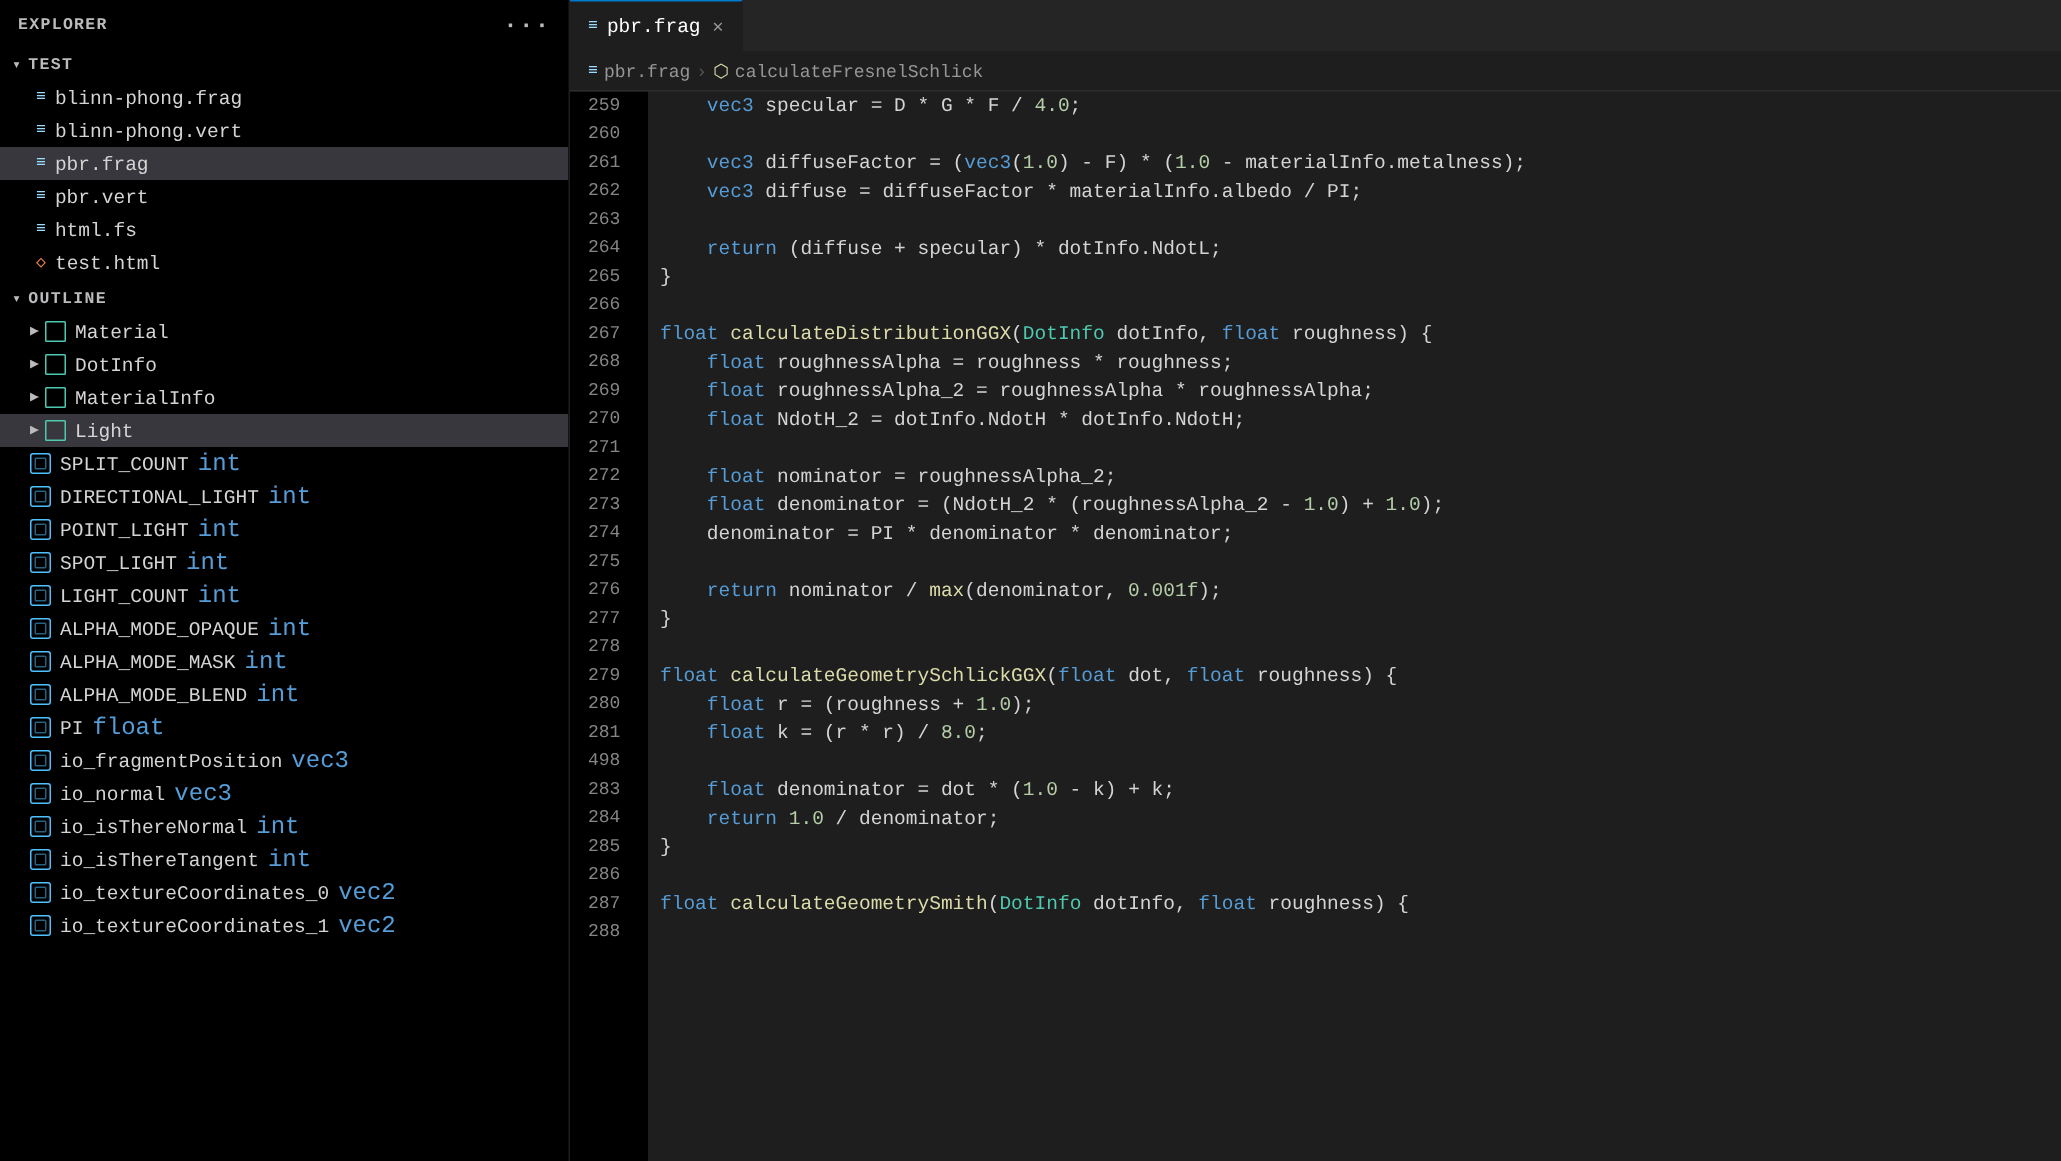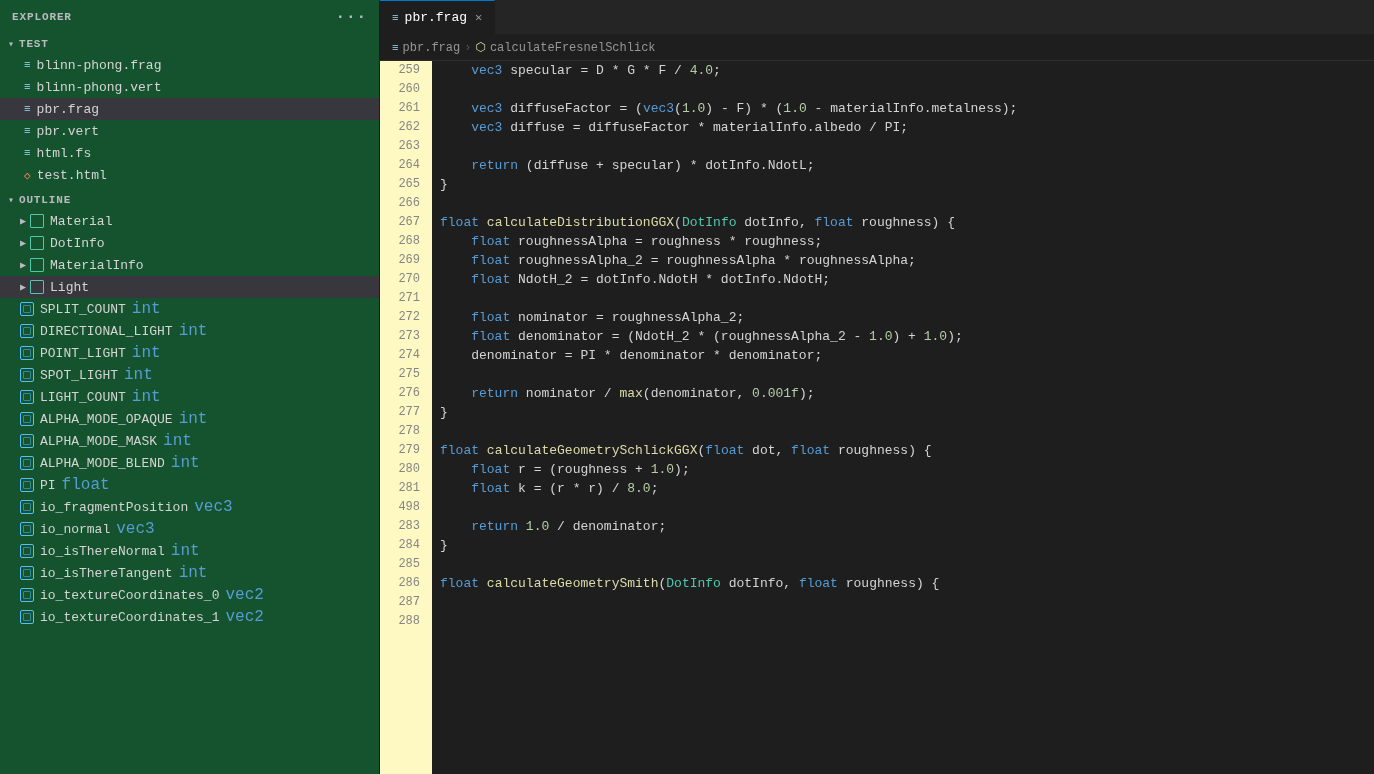--- a/index.html
+++ b/index.html
@@ -10,21 +10,21 @@
       font-size: 13px;
       display: flex;
       height: 774px;
       overflow: hidden;
     }
 
     
     #sidebar {
       width: 380px;
       min-width: 380px;
-      background: #14532d;
+      background: #000000;
       display: flex;
       flex-direction: column;
       overflow: hidden;
       border-right: 1px solid #1e1e1e;
     }
 
     .sidebar-header {
       display: flex;
       align-items: center;
       justify-content: space-between;
@@ -217,24 +217,23 @@
 
     
     #code-editor {
       flex: 1;
       overflow: auto;
       display: flex;
     }
 
     .line-numbers {
       padding: 0 12px 0 12px;
-      text-align: right;
       color: #858585;
       user-select: none;
-      background: #fef9c3;
+      background: #000000;
       min-width: 52px;
       flex-shrink: 0;
     }
 
     .code-content {
       flex: 1;
       padding: 0 8px;
       overflow: visible;
     }
 
@@ -543,20 +542,23 @@
       <div class="code-line">
         <span class="plain">    <span class="kw">float</span> r = (roughness + <span class="num">1.0</span>);</span>
       </div>
 
       <div class="code-line">
         <span class="plain">    <span class="kw">float</span> k = (r * r) / <span class="num">8.0</span>;</span>
       </div>
 
       <div class="code-line"><span>&nbsp;</span></div>
 
+      <div class="code-line">
+        <span class="plain">    <span class="kw">float</span> denominator = dot * (<span class="num">1.0</span> - k) + k;</span>
+      </div>
 
       <div class="code-line">
         <span class="plain">    <span class="kw">return</span> <span class="num">1.0</span> / denominator;</span>
       </div>
 
       <div class="code-line">
         <span class="plain">}</span>
       </div>
 
       <div class="code-line"><span>&nbsp;</span></div>

